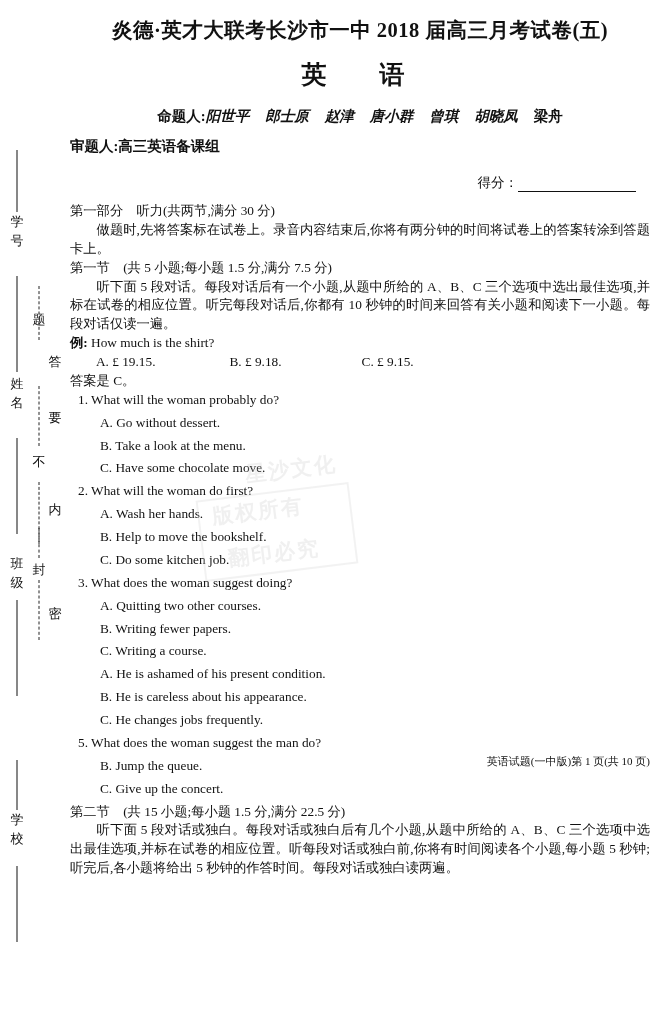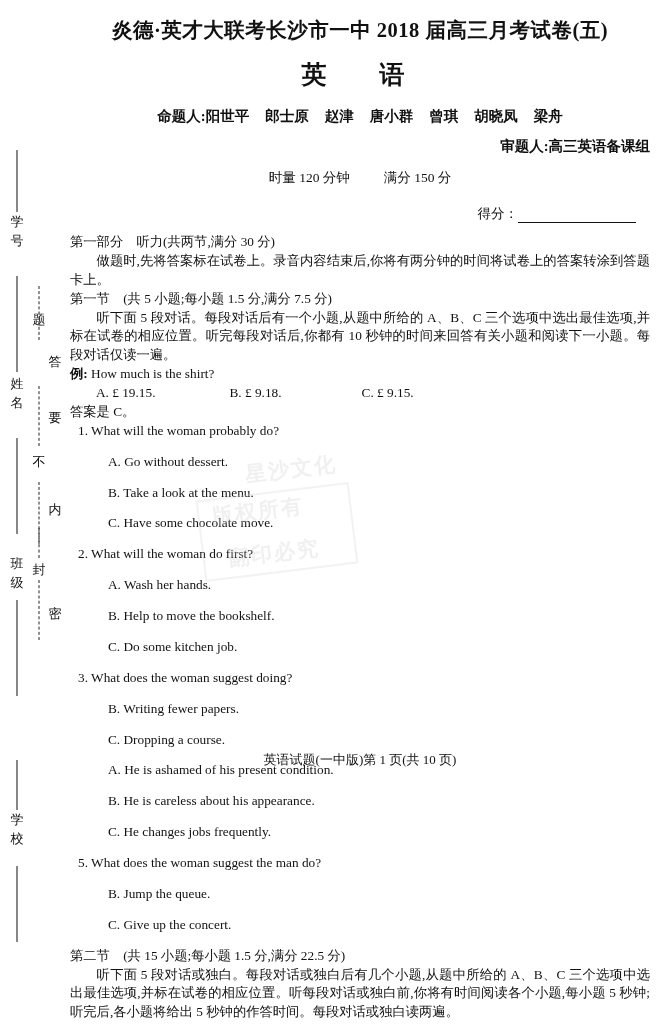--- a/index.html
+++ b/index.html
@@ -70,23 +70,23 @@
     font-size: 25px;
     letter-spacing: 14px;
     margin-top: 14px;
   }
   .authors {
     text-align: center;
     font-weight: bold;
     font-size: 14.5px;
     margin-top: 16px;
   }
-  .authors .nm { margin-right: 16px; }
+  .authors .nm { margin-right: 16px; font-style: italic; }
   .reviewer {
-    text-align: right;
+    text-align: left;
     font-weight: bold;
     font-size: 14.5px;
     margin-top: 11px;
   }
   .timing {
     text-align: center;
     font-size: 13.5px;
     margin-top: 13px;
   }
   .timing .gap { display:inline-block; width: 34px; }
@@ -117,21 +117,21 @@
   p.indent { text-indent: 2em; }
   .bold { font-weight: normal; }
 
   .qline {
     margin: 0;
     padding-left: 8px;
     font-size: 13.3px;
     line-height: 1.42;
   }
   .opt {
-    margin: 12px;
+    margin: 4px;
     padding-left: 26px;
     font-size: 13.3px;
     line-height: 1.42;
   }
   .example-line {
     margin: 0;
     font-size: 13.3px;
     line-height: 1.42;
   }
   .example-line .lbl { font-weight: bold; }
@@ -142,22 +142,22 @@
     padding-left: 26px;
   }
   .example-opts .sp1 { display:inline-block; width: 74px; }
   .example-opts .sp2 { display:inline-block; width: 80px; }
 
   .footer {
     position: absolute;
     bottom: 10px;
     left: 0;
     width: 580px;
-    text-align: center;
-    font-size: 13px;
+    text-align: right;
+    font-size: 11px;
   }
 
   
   .watermark {
     position: absolute;
     left: 120px;
     top: 455px;
     width: 230px;
     height: 125px;
     pointer-events: none;
@@ -243,23 +243,20 @@
 
     <div class="doc-title">炎德·英才大联考长沙市一中 2018 届高三月考试卷(五)</div>
     <div class="subject">英　语</div>
 
     <div class="authors">
       <span>命题人:</span><span class="nm">阳世平</span><span class="nm">郎士原</span><span class="nm">赵津</span><span class="nm">唐小群</span><span class="nm">曾琪</span><span class="nm">胡晓凤</span><span>梁舟</span>
     </div>
 
     <div class="reviewer">审题人:高三英语备课组</div>
 
-    <div class="timing">
-      <span>时量 120 分钟</span><span class="gap"></span><span>满分 150 分</span>
-    </div>
 
     <div class="score-line">
       <span>得分：</span><span class="blank"></span>
     </div>
 
     <div class="body-text">
 
       <p class="para bold">第一部分　听力(共两节,满分 30 分)</p>
       <p class="para indent">做题时,先将答案标在试卷上。录音内容结束后,你将有两分钟的时间将试卷上的答案转涂到答题卡上。</p>
 
@@ -288,22 +285,23 @@
         <span>What will the woman do first?</span>
       </p>
       <p class="opt">A. Wash her hands.</p>
       <p class="opt">B. Help to move the bookshelf.</p>
       <p class="opt">C. Do some kitchen job.</p>
 
       <p class="qline">
         <span>3.</span>
         <span>What does the woman suggest doing?</span>
       </p>
+      <p class="opt">A. Quitting two other courses.</p>
       <p class="opt">B. Writing fewer papers.</p>
-      <p class="opt">C. Dropping a course.</p>
+      <p class="opt">C. Writing a course.</p>
 
       <p class="opt">A. He is ashamed of his present condition.</p>
       <p class="opt">B. He is careless about his appearance.</p>
       <p class="opt">C. He changes jobs frequently.</p>
 
       <p class="qline">
         <span>5.</span>
         <span>What does the woman suggest the man do?</span>
       </p>
       <p class="opt">B. Jump the queue.</p>

